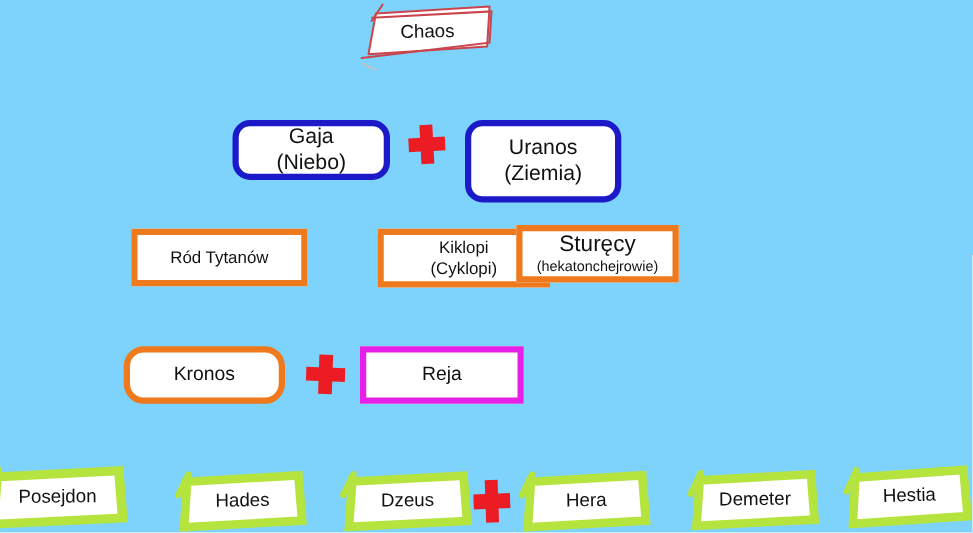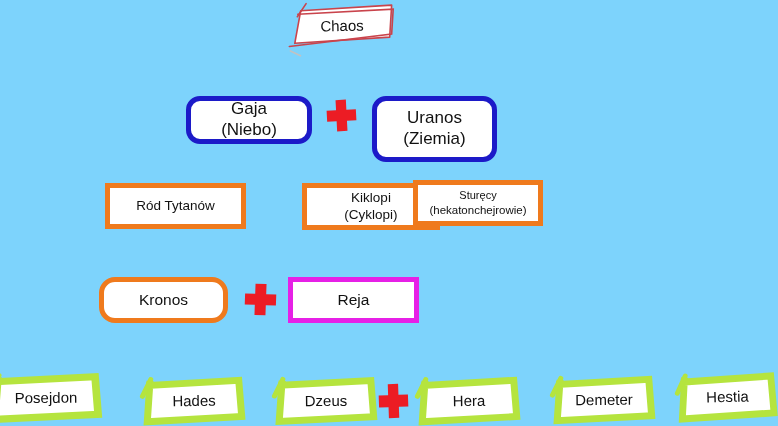--- a/index.html
+++ b/index.html
@@ -31,21 +31,21 @@
     position: absolute;
     left: 0; top: 0;
     width: 100%; height: 100%;
     overflow: visible;
   }
   .label, .sublabel { position: relative; z-index: 2; }
   .fs13   { font-size: 17px; border-radius: 14px; }
   .fs135  { font-size: 13.5px; }
   .fs15   { font-size: 15px; }
   .fs155  { font-size: 15.5px; }
-  .sturecy-l1 { font-size: 11px; }
+  .sturecy-l1 { font-size: 18px; }
   .sturecy-l2 { font-size: 11.5px; }
 
   
   #chaos   { left: 286px; top: 3px;   width: 112px; height: 46px; transform: rotate(-1deg); }
   
   #gaja    { left: 186px; top: 96px;  width: 126px; height: 48px; }
   #uranos  { left: 372px; top: 96px;  width: 125px; height: 66px; }
   
   #rod     { left: 105px; top: 183px; width: 141px; height: 46px; }
   #kiklopi { left: 262px; top: 183px; width: 138px; height: 47px; margin-left: 40px; }

